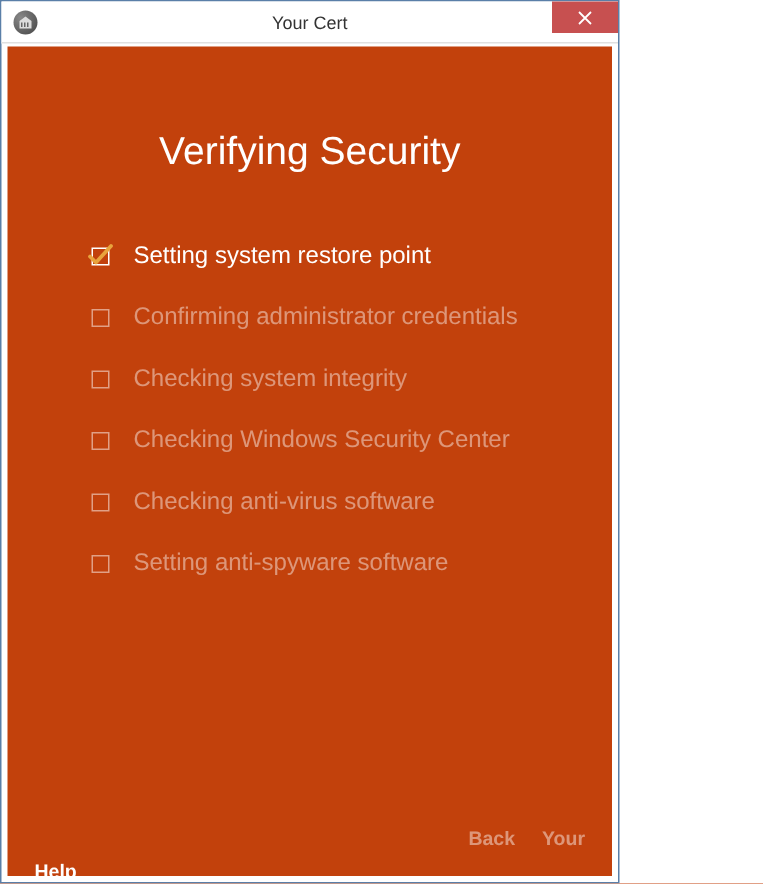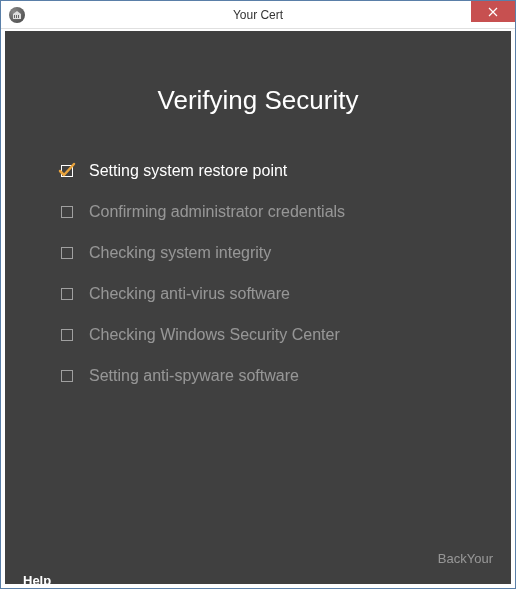--- a/index.html
+++ b/index.html
@@ -8,21 +8,21 @@
       box-sizing: border-box;
     }
     body {
       width: 516px;
       height: 589px;
       font-family: "Segoe UI", Arial, sans-serif;
       background: #fff;
       overflow: hidden;
     }
     .window {
-      width: 516px;
+      width: 413px;
       height: 589px;
       border: 1px solid #5a7fa8;
       display: flex;
       flex-direction: column;
     }
     .titlebar {
       height: 28px;
       background: #fff;
       display: flex;
       align-items: center;
@@ -61,21 +61,21 @@
       background: #c75050;
       color: #fff;
       display: flex;
       align-items: center;
       justify-content: center;
       cursor: pointer;
       font-size: 12px;
     }
     .content {
       flex: 1;
-      background: #404040;
+      background: #c2410c;
       padding: 0;
       position: relative;
       margin: 4px;
       margin-top: 2px;
     }
     .heading {
       text-align: center;
       color: #fff;
       font-size: 26px;
       font-weight: 300;
@@ -133,20 +133,22 @@
     }
     .help-link {
       color: #fff;
       font-size: 13px;
       font-weight: 600;
       cursor: pointer;
       margin-top: 44px;
     }
     .nav-buttons {
       display: flex;
+      gap: 18px;
+      font-weight: bold;
     }
     .nav-btn {
       color: rgba(255,255,255,0.45);
       font-size: 13px;
       cursor: default;
     }
   </style>
 </head>
 <body>
 
@@ -194,28 +196,28 @@
         <span class="step-icon">
             <span class="checkbox-empty"></span>
           </span>
         <span>Checking system integrity</span>
       </div>
 
       <div class="step pending">
         <span class="step-icon">
             <span class="checkbox-empty"></span>
           </span>
+        <span>Checking Windows Security Center</span>
+      </div>
+
+      <div class="step pending">
+        <span class="step-icon">
+            <span class="checkbox-empty"></span>
+          </span>
         <span>Checking anti-virus software</span>
-      </div>
-
-      <div class="step pending">
-        <span class="step-icon">
-            <span class="checkbox-empty"></span>
-          </span>
-        <span>Checking Windows Security Center</span>
       </div>
 
       <div class="step pending">
         <span class="step-icon">
             <span class="checkbox-empty"></span>
           </span>
         <span>Setting anti-spyware software</span>
       </div>
     </div>
 

